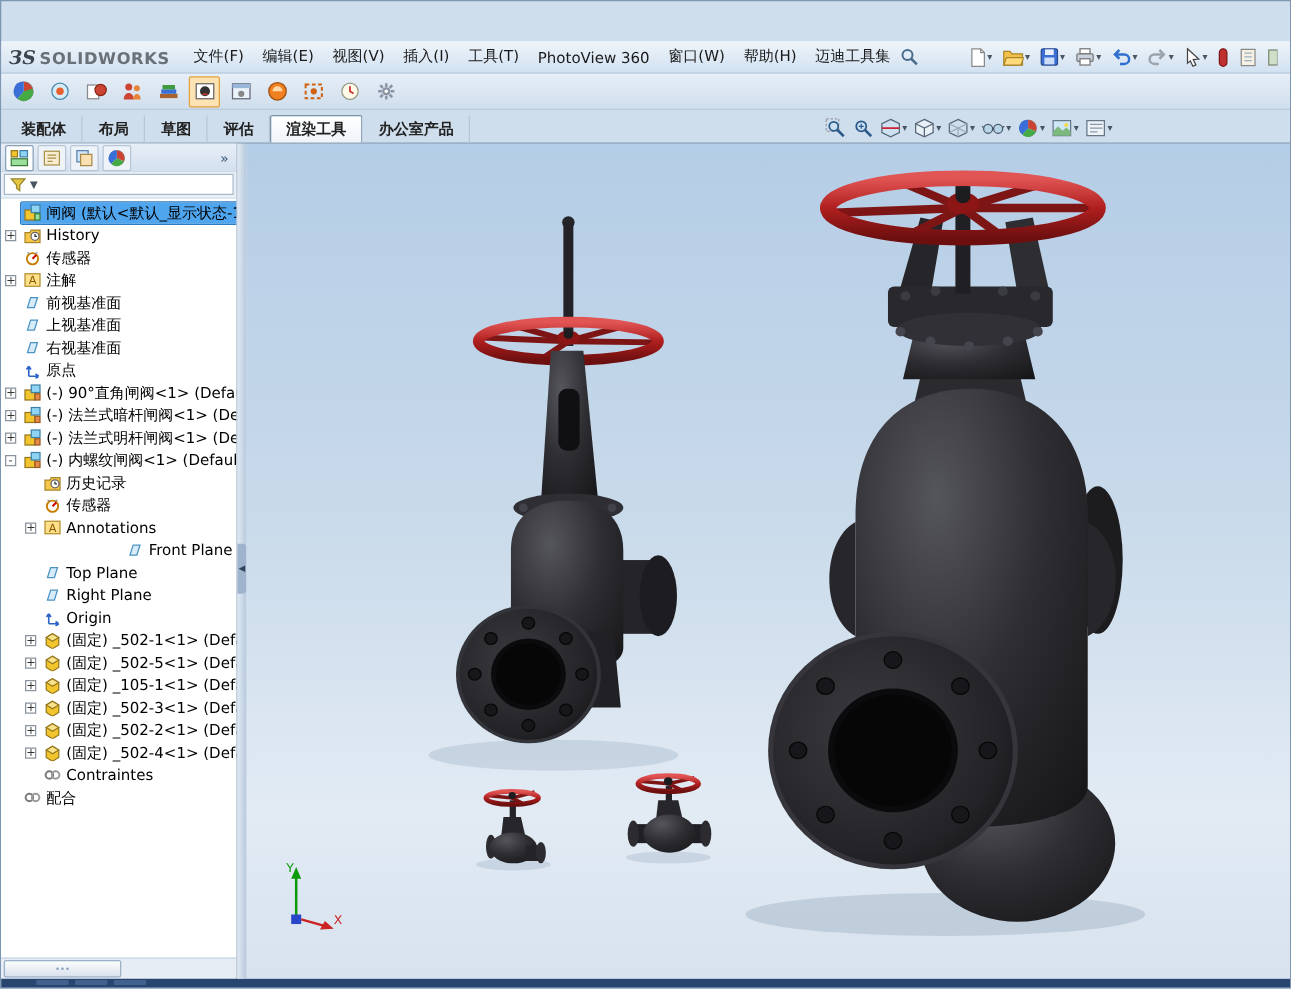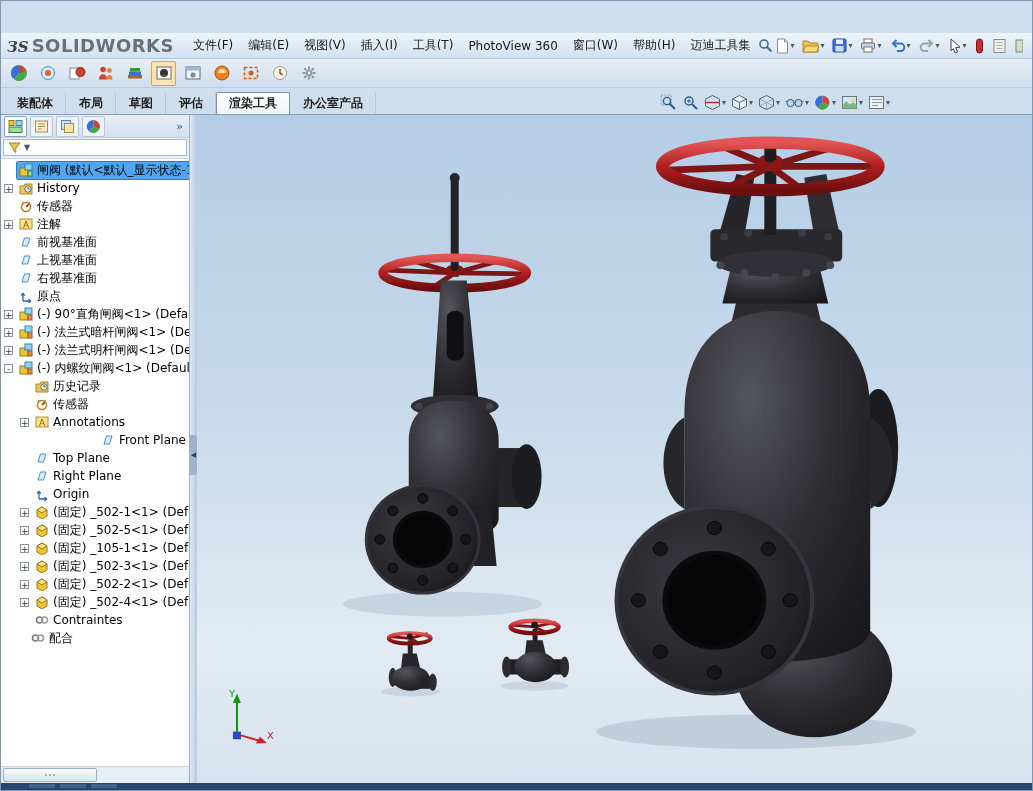--- a/index.html
+++ b/index.html
@@ -9,21 +9,21 @@
     background:#cfdeed;font-size:12px;color:#1a1a1a;
     -webkit-font-smoothing:antialiased;
   }
   .app{width:1033px;height:791px;display:flex;flex-direction:column;border:1px solid #7d96b2;box-sizing:border-box;}
 
   
   .titlebar{height:26px;flex:0 0 26px;display:flex;align-items:center;
     background:linear-gradient(#eef4fa,#d2e1f1);border-bottom:1px solid #b3c6da;padding:0 6px;box-sizing:border-box;margin-top:32px;}
   .logo{display:flex;align-items:baseline;gap:3px;margin-right:12px;}
   .logo-glyph{font-family:"DejaVu Serif",serif;font-style:italic;font-weight:bold;font-size:15px;color:#3c4450;}
-  .logo-text{font-weight:bold;font-size:18px;color:#6a7077;letter-spacing:.5px;}
+  .logo-text{font-weight:bold;font-size:13px;color:#6a7077;letter-spacing:.5px;}
   .menus{display:flex;align-items:center;gap:1px;}
   .menu-item{padding:3px 7px;cursor:default;white-space:nowrap;}
   .quickbar{margin-left:auto;display:flex;align-items:center;gap:4px;padding-right:2px;}
   .qi{display:inline-flex;align-items:center;gap:1px;padding:1px 2px;border-radius:2px;}
   .caret{font-size:8px;color:#4a5562;line-height:1;}
   .ico{display:inline-flex;align-items:center;justify-content:center;}
   .ico svg{display:block;}
 
   
   .toolbar2{height:29px;flex:0 0 29px;display:flex;align-items:center;gap:4px;padding:0 5px;
@@ -730,21 +730,21 @@
             <span class="hl">
               <span class="tico">
                 <svg width="14" height="14">
                   <circle cx="4.5" cy="7" r="3" fill="none" stroke="#7a7a7a" stroke-width="1.6"></circle>
                   <circle cx="9.5" cy="7" r="3" fill="none" stroke="#9a9a9a" stroke-width="1.6"></circle>
                 </svg>
               </span>
               <span class="lbl">Contraintes</span>
             </span>
           </div>
-          <div class="trow" style="padding-left: 15px; font-family: Liberation Mono, monospace;">
+          <div class="trow" style="padding-left: 3px; font-family: Liberation Mono, monospace;">
             <span class="expspace"></span>
             <span class="hl">
               <span class="tico">
                 <svg width="14" height="14">
                   <circle cx="4.5" cy="7" r="3" fill="none" stroke="#7a7a7a" stroke-width="1.6"></circle>
                   <circle cx="9.5" cy="7" r="3" fill="none" stroke="#9a9a9a" stroke-width="1.6"></circle>
                 </svg>
               </span>
               <span class="lbl">配合</span>
             </span>

